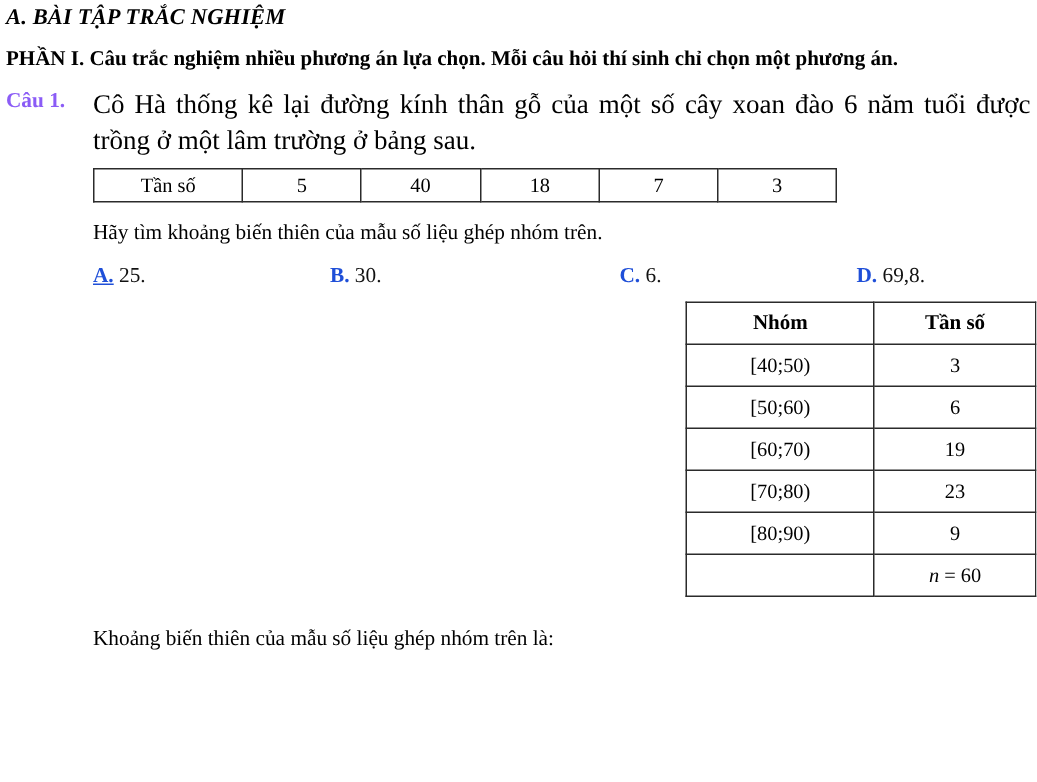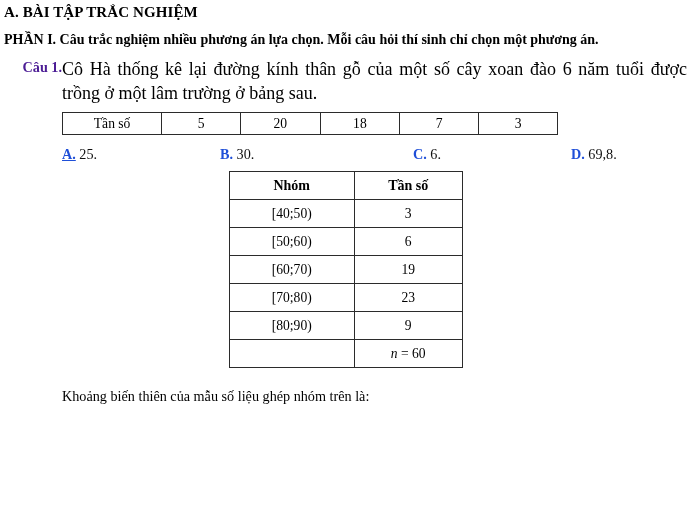--- a/index.html
+++ b/index.html
@@ -23,44 +23,44 @@
     box-sizing: border-box;
   }
 
   
   .doc-title {
     font-size: 15px;
     font-weight: bold;
     margin: 3px 0 0 4px;
     letter-spacing: 0.1px;
     line-height: 1.25;
+    font-style: italic;
   }
   .part-title {
     font-size: 14px;
     font-weight: bold;
     margin: 9px 0 0 4px;
     line-height: 1.25;
   }
 
   
   .question {
     display: flex;
     align-items: flex-start;
     margin-top: 10px;
   }
   .q-label {
-    color: #4c1d95;
+    color: #8b5cf6;
     font-weight: bold;
     font-size: 14.2px;
     width: 62px;
     flex: 0 0 62px;
     padding-left: 4px;
     box-sizing: border-box;
     line-height: 1.32;
-    text-align: right;
   }
   .q-body {
     flex: 1 1 auto;
     padding-right: 4px;
   }
   .q-text {
     font-size: 18px;
     line-height: 1.33;
     text-align: justify;
   }
@@ -96,21 +96,21 @@
     width: 79px;
     height: 19px;
   }
   table.table1 tr.row-head td {
     height: 32px;
   }
 
   
   .table2-wrap {
     display: flex;
-    justify-content: center;
+    justify-content: flex-end;
     margin: 8px 0 0 0;
   }
   table.table2 {
     width: 234px;
   }
   table.table2 td,
   table.table2 th {
     height: 25px;
   }
   table.table2 th {
@@ -174,32 +174,33 @@
       <div class="q-text">Cô Hà thống kê lại đường kính thân gỗ của một số cây xoan đào 6 năm tuổi được trồng ở một lâm trường ở bảng sau.</div>
     </div>
   </div>
 
   <div class="table1-wrap">
     <table class="data-table table1">
       <tbody>
         <tr>
           <td class="lead">Tần số</td>
           <td class="cell">5</td>
-          <td class="cell">20</td>
+          <td class="cell">40</td>
           <td class="cell">18</td>
           <td class="cell">7</td>
           <td class="cell">3</td>
         </tr>
       </tbody>
     </table>
   </div>
 
   <div class="question" style="margin-top:0;">
     <div class="q-label"></div>
     <div class="q-body">
+      <div class="prompt">Hãy tìm khoảng biến thiên của mẫu số liệu ghép nhóm trên.</div>
       <div class="options">
         <div class="option opt-0 correct"><span class="key">A.</span> <span class="val">25.</span></div>
         <div class="option opt-1"><span class="key">B.</span> <span class="val">30.</span></div>
         <div class="option opt-2"><span class="key">C.</span> <span class="val">6.</span></div>
         <div class="option opt-3"><span class="key">D.</span> <span class="val">69,8.</span></div>
       </div>
     </div>
   </div>
 
 

